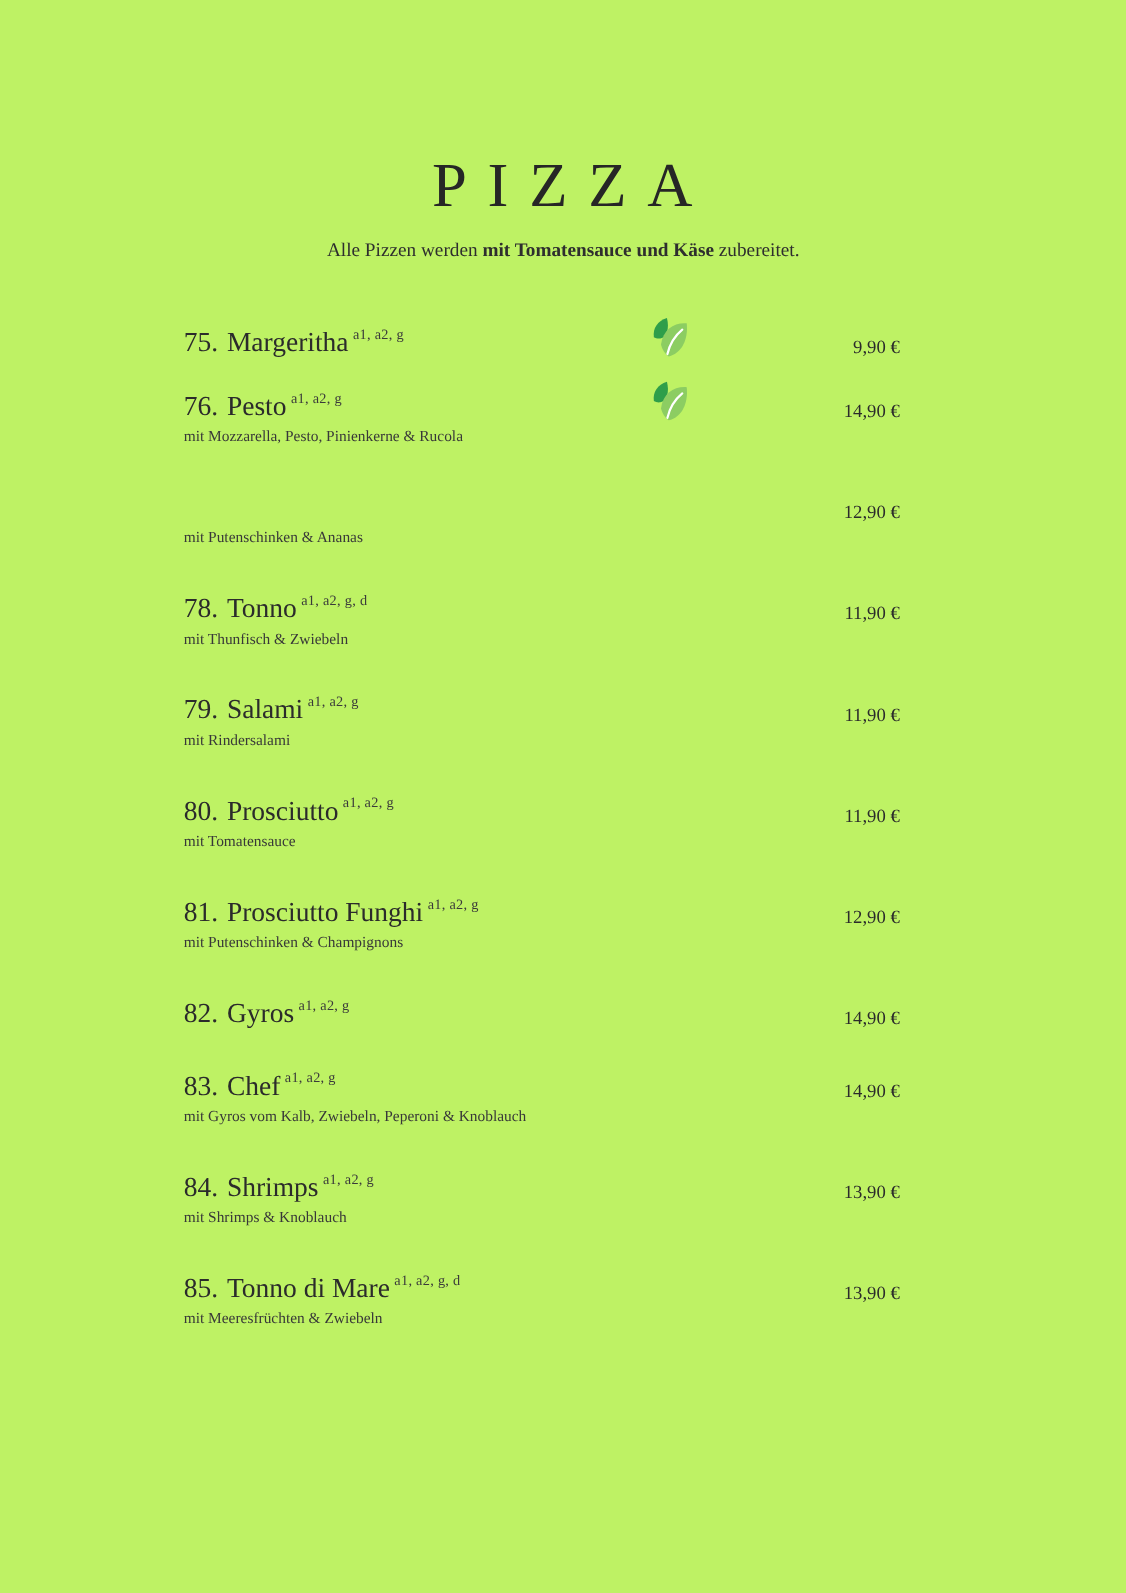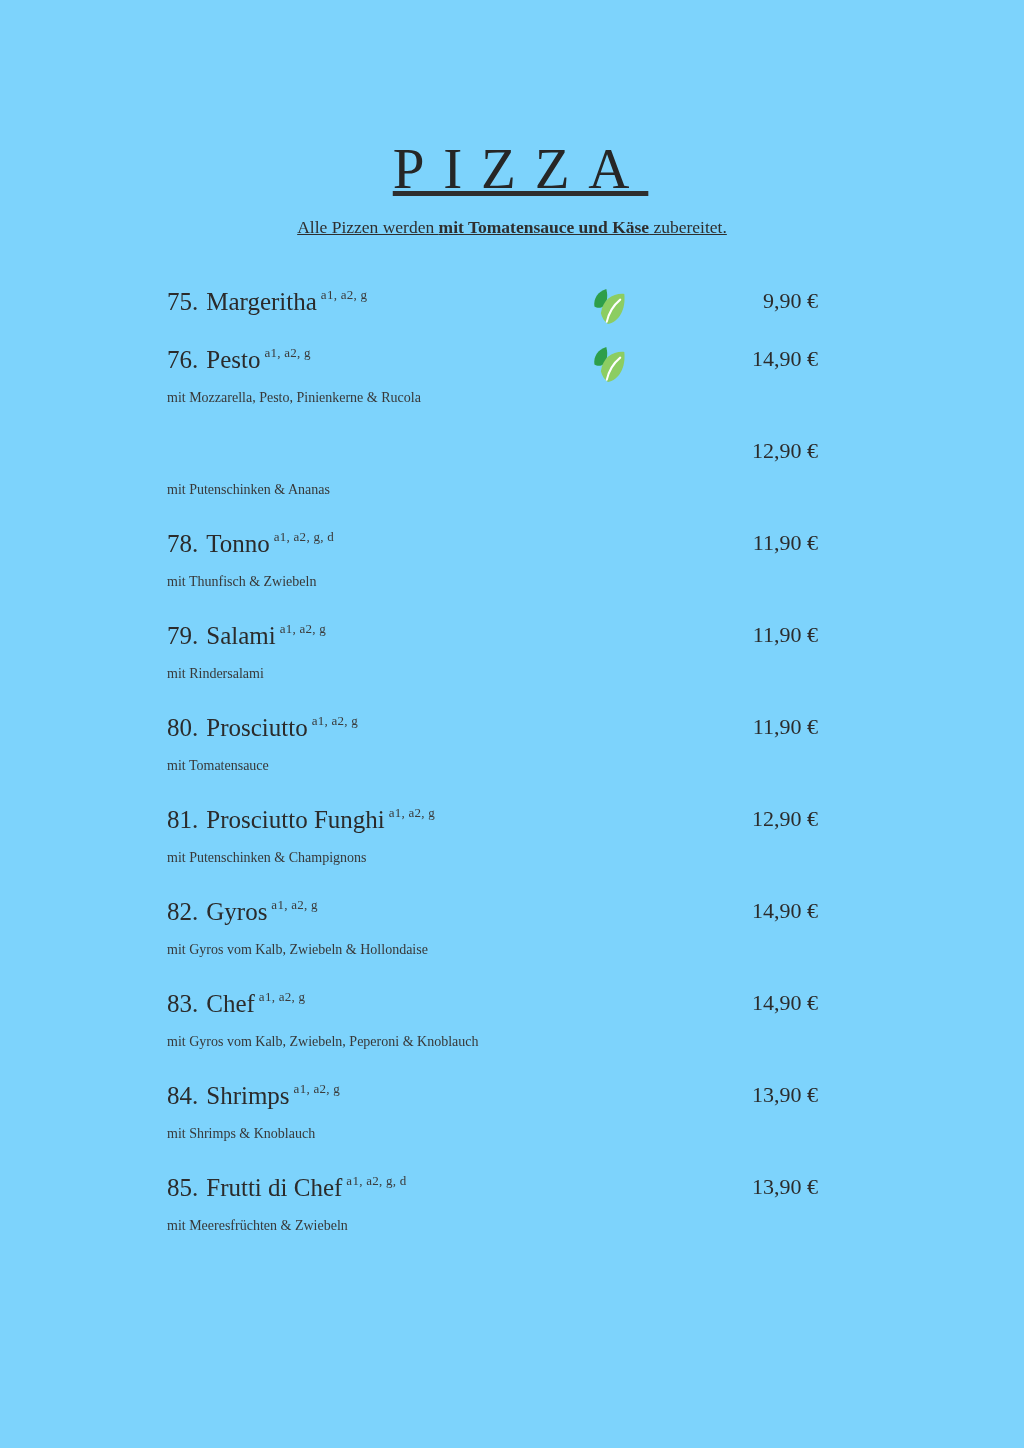--- a/index.html
+++ b/index.html
@@ -1,24 +1,23 @@
 <!DOCTYPE html>
 <html><head>
 <meta charset="utf-8">
 <style>
   html,body{margin:0;padding:0;background:#ffffff;}
   .page{
     position:relative;
     width:1024px;height:1448px;
     margin:0 auto;
-    background:#7dd3fc;
+    background:#bef264;
     font-family:"Liberation Serif", serif;
     color:#2e2e2e;
     overflow:hidden;
-    text-decoration:underline;
   }
   .header{padding-top:136px;text-align:center;}
   .title{
     margin:0;
     font-size:57px;
     font-weight:500;
     letter-spacing:.33em;
     padding-left:.3em;
     color:#262626;
   }
@@ -27,36 +26,36 @@
     font-size:17.5px;
     color:#2e2e2e;
   }
   .subtitle .bold{font-weight:bold;}
   .menu-list{
     position:absolute;
     left:167px;right:206px;top:288px;
   }
   .menu-item{margin-bottom:28px;}
   .menu-item.no-desc{margin-bottom:20px;}
-  .row1{display:flex;align-items:flex-start;}
+  .row1{display:flex;align-items:flex-end;}
   .name-wrap{flex:none;width:424px;white-space:nowrap;}
   .item-number{font-size:25px;color:#2b2b2b;margin-right:8px;}
   .item-name{font-size:25px;color:#2b2b2b;}
   .allergens{
     display:inline-block;
     font-size:13px;
     color:#3a3a3a;
     position:relative;
     top:-11px;
     margin-left:4px;
     letter-spacing:.02em;
   }
   .leaf-slot{flex:none;width:40px;align-self:center;line-height:0;}
   .leaf-slot.hidden{visibility:hidden;}
-  .price{flex:1;text-align:right;font-size:22px;color:#2b2b2b;white-space:nowrap;}
+  .price{flex:1;text-align:right;font-size:17px;color:#2b2b2b;white-space:nowrap;}
   .desc{
     margin-top:2px;
     font-size:14px;
     line-height:24px;
     color:#383838;
   }
 </style>
 </head>
 <body>
 
@@ -191,21 +190,20 @@
         </div>
         <div class="leaf-slot hidden">
           <svg width="36" height="38" viewBox="0 0 40 42" aria-hidden="true">
             <path d="M17,1 C7.5,4 2.5,11.5 3.8,20.5 C5.5,21.6 8,22.2 10.4,21.8 C16.6,20.6 19.8,11.8 17,1 Z" fill="#2e9e4a"></path>
             <path d="M37,6.5 C24.5,5.5 13,12.5 11,28 C12.2,33 15,37.2 18.8,40 C31.5,37 38.8,23.5 37,6.5 Z" fill="#8ccd62"></path>
             <path fill="none" stroke-width="2.2" stroke-linecap="round" d="M17.5,37.5 C19.5,28.5 25,19 32.5,12.8" stroke="#ffffff"></path>
           </svg>
         </div>
         <div class="price">14,90 €</div>
       </div>
-      <div class="desc">mit Gyros vom Kalb, Zwiebeln &amp; Hollondaise</div>
     </div>
 
     <div class="menu-item">
       <div class="row1">
         <div class="name-wrap">
           <span class="item-number">83.</span><span class="item-name">Chef</span><span class="allergens">a1, a2, g</span>
         </div>
         <div class="leaf-slot hidden">
           <svg width="36" height="38" viewBox="0 0 40 42" aria-hidden="true">
             <path d="M17,1 C7.5,4 2.5,11.5 3.8,20.5 C5.5,21.6 8,22.2 10.4,21.8 C16.6,20.6 19.8,11.8 17,1 Z" fill="#2e9e4a"></path>
@@ -231,21 +229,21 @@
           </svg>
         </div>
         <div class="price">13,90 €</div>
       </div>
       <div class="desc">mit Shrimps &amp; Knoblauch</div>
     </div>
 
     <div class="menu-item">
       <div class="row1">
         <div class="name-wrap">
-          <span class="item-number">85.</span><span class="item-name">Frutti di Chef</span><span class="allergens">a1, a2, g, d</span>
+          <span class="item-number">85.</span><span class="item-name">Tonno di Mare</span><span class="allergens">a1, a2, g, d</span>
         </div>
         <div class="leaf-slot hidden">
           <svg width="36" height="38" viewBox="0 0 40 42" aria-hidden="true">
             <path d="M17,1 C7.5,4 2.5,11.5 3.8,20.5 C5.5,21.6 8,22.2 10.4,21.8 C16.6,20.6 19.8,11.8 17,1 Z" fill="#2e9e4a"></path>
             <path d="M37,6.5 C24.5,5.5 13,12.5 11,28 C12.2,33 15,37.2 18.8,40 C31.5,37 38.8,23.5 37,6.5 Z" fill="#8ccd62"></path>
             <path fill="none" stroke-width="2.2" stroke-linecap="round" d="M17.5,37.5 C19.5,28.5 25,19 32.5,12.8" stroke="#ffffff"></path>
           </svg>
         </div>
         <div class="price">13,90 €</div>
       </div>

